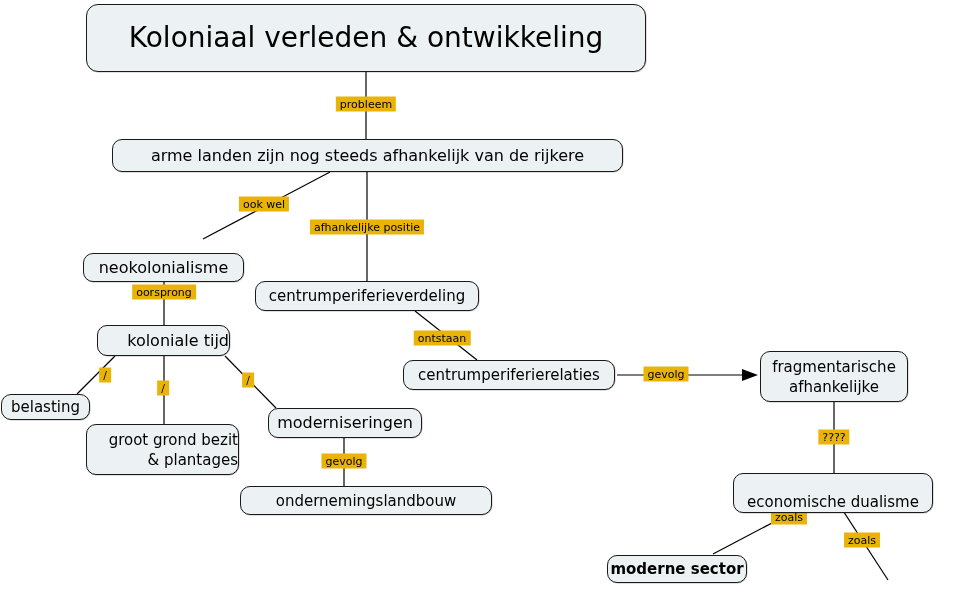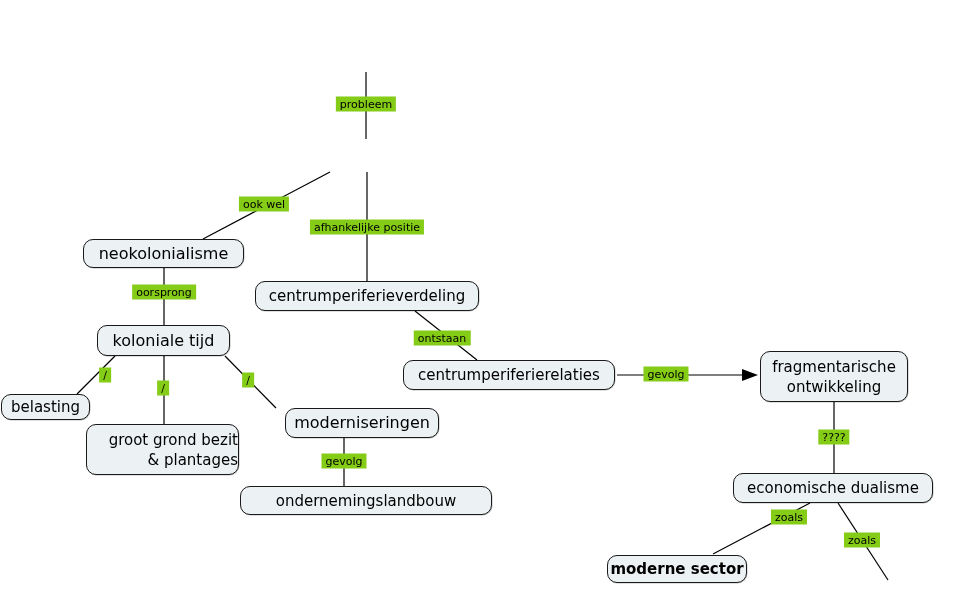--- a/index.html
+++ b/index.html
@@ -40,21 +40,21 @@
   }
   .node--title {
     font-size: 28px;
     line-height: 34px;
     border-radius: 12px;
   }
   .link-label {
     position: absolute;
     z-index: 2;
     transform: translate(-50%, -50%);
-    background: #84cc16;
+    background: #eab308;
     padding: 1px 4px;
     font-size: 11px;
     line-height: 13px;
     color: #000000;
     white-space: nowrap;
   }
 </style>
 </head>
 <body>
 
@@ -86,61 +86,67 @@
   <span class="link-label" style="left:442px; top:338px;">ontstaan</span>
   <span class="link-label" style="left:666px; top:374px;">gevolg</span>
   <span class="link-label" style="left:105px; top:375px;">/</span>
   <span class="link-label" style="left:163px; top:388px;">/</span>
   <span class="link-label" style="left:248px; top:380px;">/</span>
   <span class="link-label" style="left:344px; top:461px;">gevolg</span>
   <span class="link-label" style="left:834px; top:437px;">????</span>
   <span class="link-label" style="left:789px; top:517px;">zoals</span>
   <span class="link-label" style="left:862px; top:540px;">zoals</span>
 
+  <div class="node node--title" style="left:86px; top:4px; width:560px; height:68px;">
+    <span>Koloniaal verleden &amp; ontwikkeling</span>
+  </div>
 
+  <div class="node" style="left:112px; top:139px; width:511px; height:33px; font-size:16px;">
+    <span>arme landen zijn nog steeds afhankelijk van de rijkere</span>
+  </div>
 
-  <div class="node" style="left:83px; top:239px; width:161px; height:29px; font-size:16px;">
+  <div class="node" style="left:83px; top:253px; width:161px; height:29px; font-size:16px;">
     <span>neokolonialisme</span>
   </div>
 
   <div class="node" style="left:255px; top:281px; width:224px; height:30px;text-align:center;">
     <span>centrumperiferieverdeling</span>
   </div>
 
-  <div class="node" style="left:97px; top:325px; width:133px; height:31px; font-size:16px;">
+  <div class="node" style="left:97px; top:325px; width:133px; height:31px; font-size:16px;align-items:flex-end;">
     <span>koloniale tijd</span>
   </div>
 
   <div class="node" style="left:403px; top:360px; width:212px; height:30px;">
     <span>centrumperiferierelaties</span>
   </div>
 
   <div class="node" style="left:760px; top:351px; width:148px; height:51px;">
     <span>fragmentarische</span>
-    <span>ontwikkeling</span>
+    <span>afhankelijke</span>
   </div>
 
   <div class="node" style="left:1px; top:394px; width:89px; height:26px;">
     <span>belasting</span>
   </div>
 
   <div class="node" style="left:86px; top:424px; width:153px; height:51px;align-items:flex-end;">
     <span>groot grond bezit</span>
     <span>&amp; plantages</span>
   </div>
 
-  <div class="node" style="left:268px; top:408px; width:154px; height:30px; font-size:16px;margin-left:17px;">
+  <div class="node" style="left:268px; top:408px; width:154px; height:30px; font-size:16px;">
     <span>moderniseringen</span>
   </div>
 
   <div class="node" style="left:240px; top:486px; width:252px; height:29px;">
     <span>ondernemingslandbouw</span>
   </div>
 
-  <div class="node" style="left:733px; top:473px; width:200px; height:30px;">
+  <div class="node" style="left:733px; top:473px; width:200px; height:40px;justify-content:flex-end;">
     <span>economische dualisme</span>
   </div>
 
   <div class="node" style="left:607px; top:555px; width:140px; height:28px;font-weight:bold;">
     <span>moderne sector</span>
   </div>
 
 
 </div>
 

